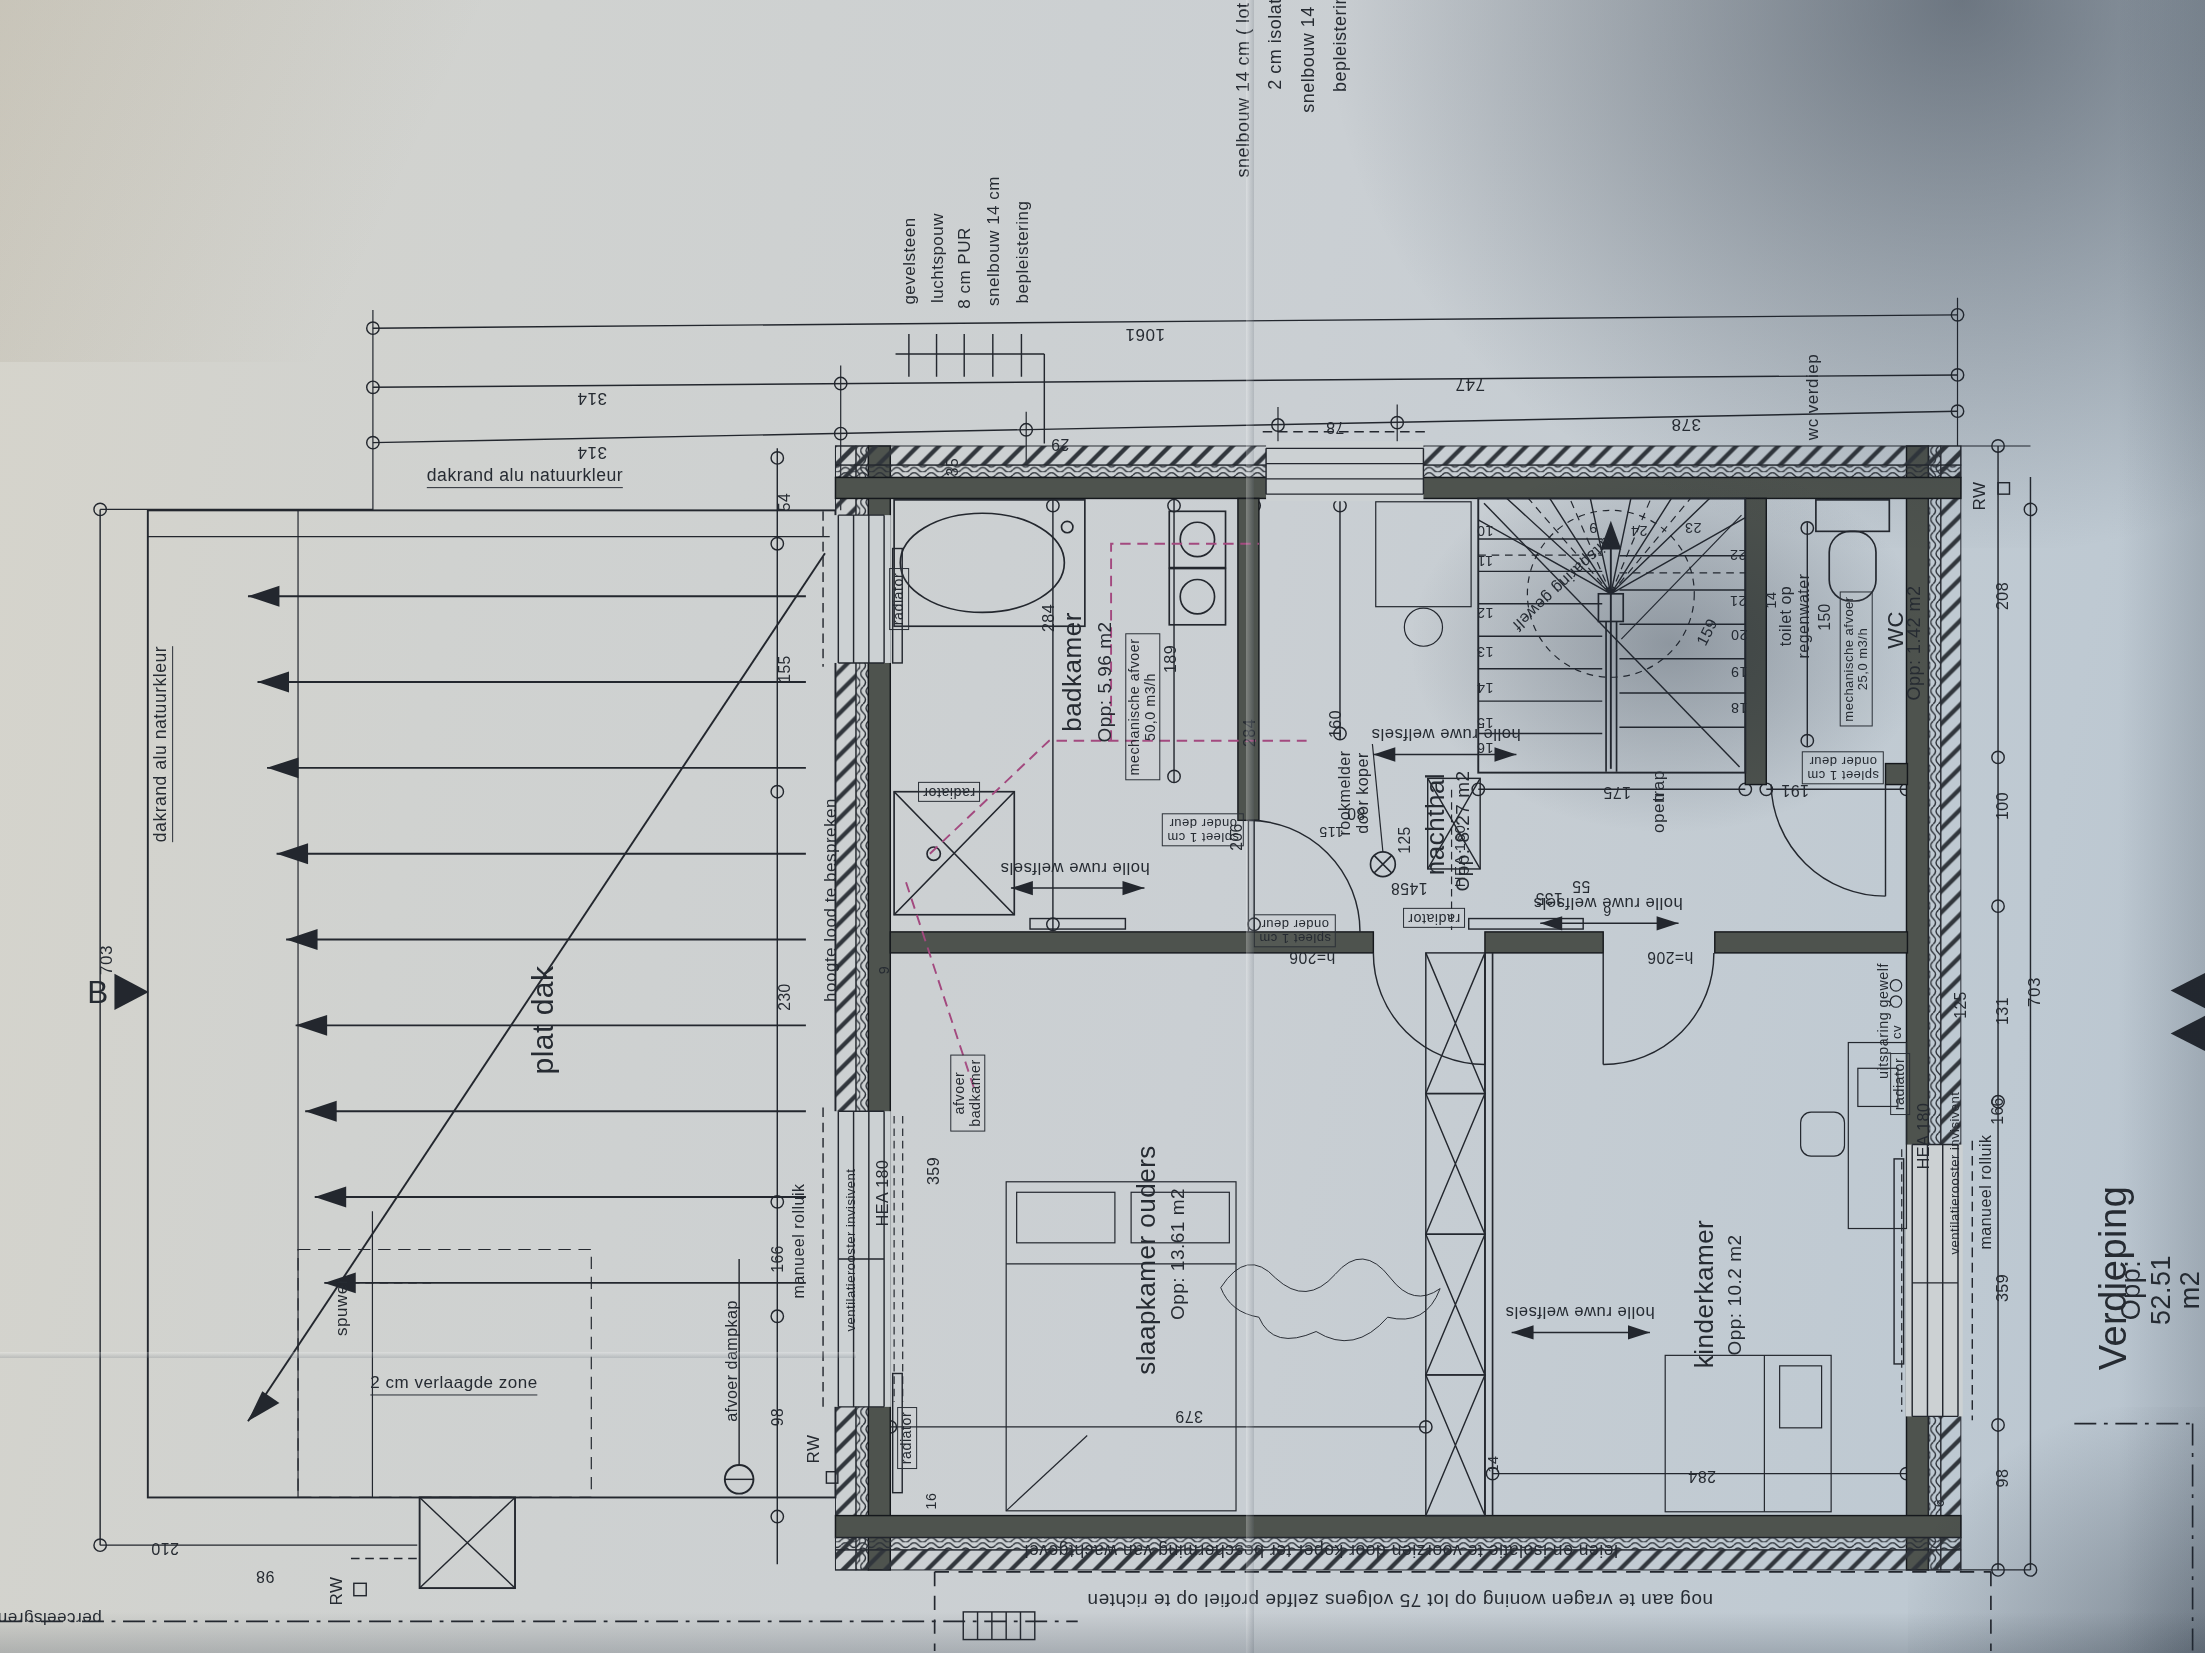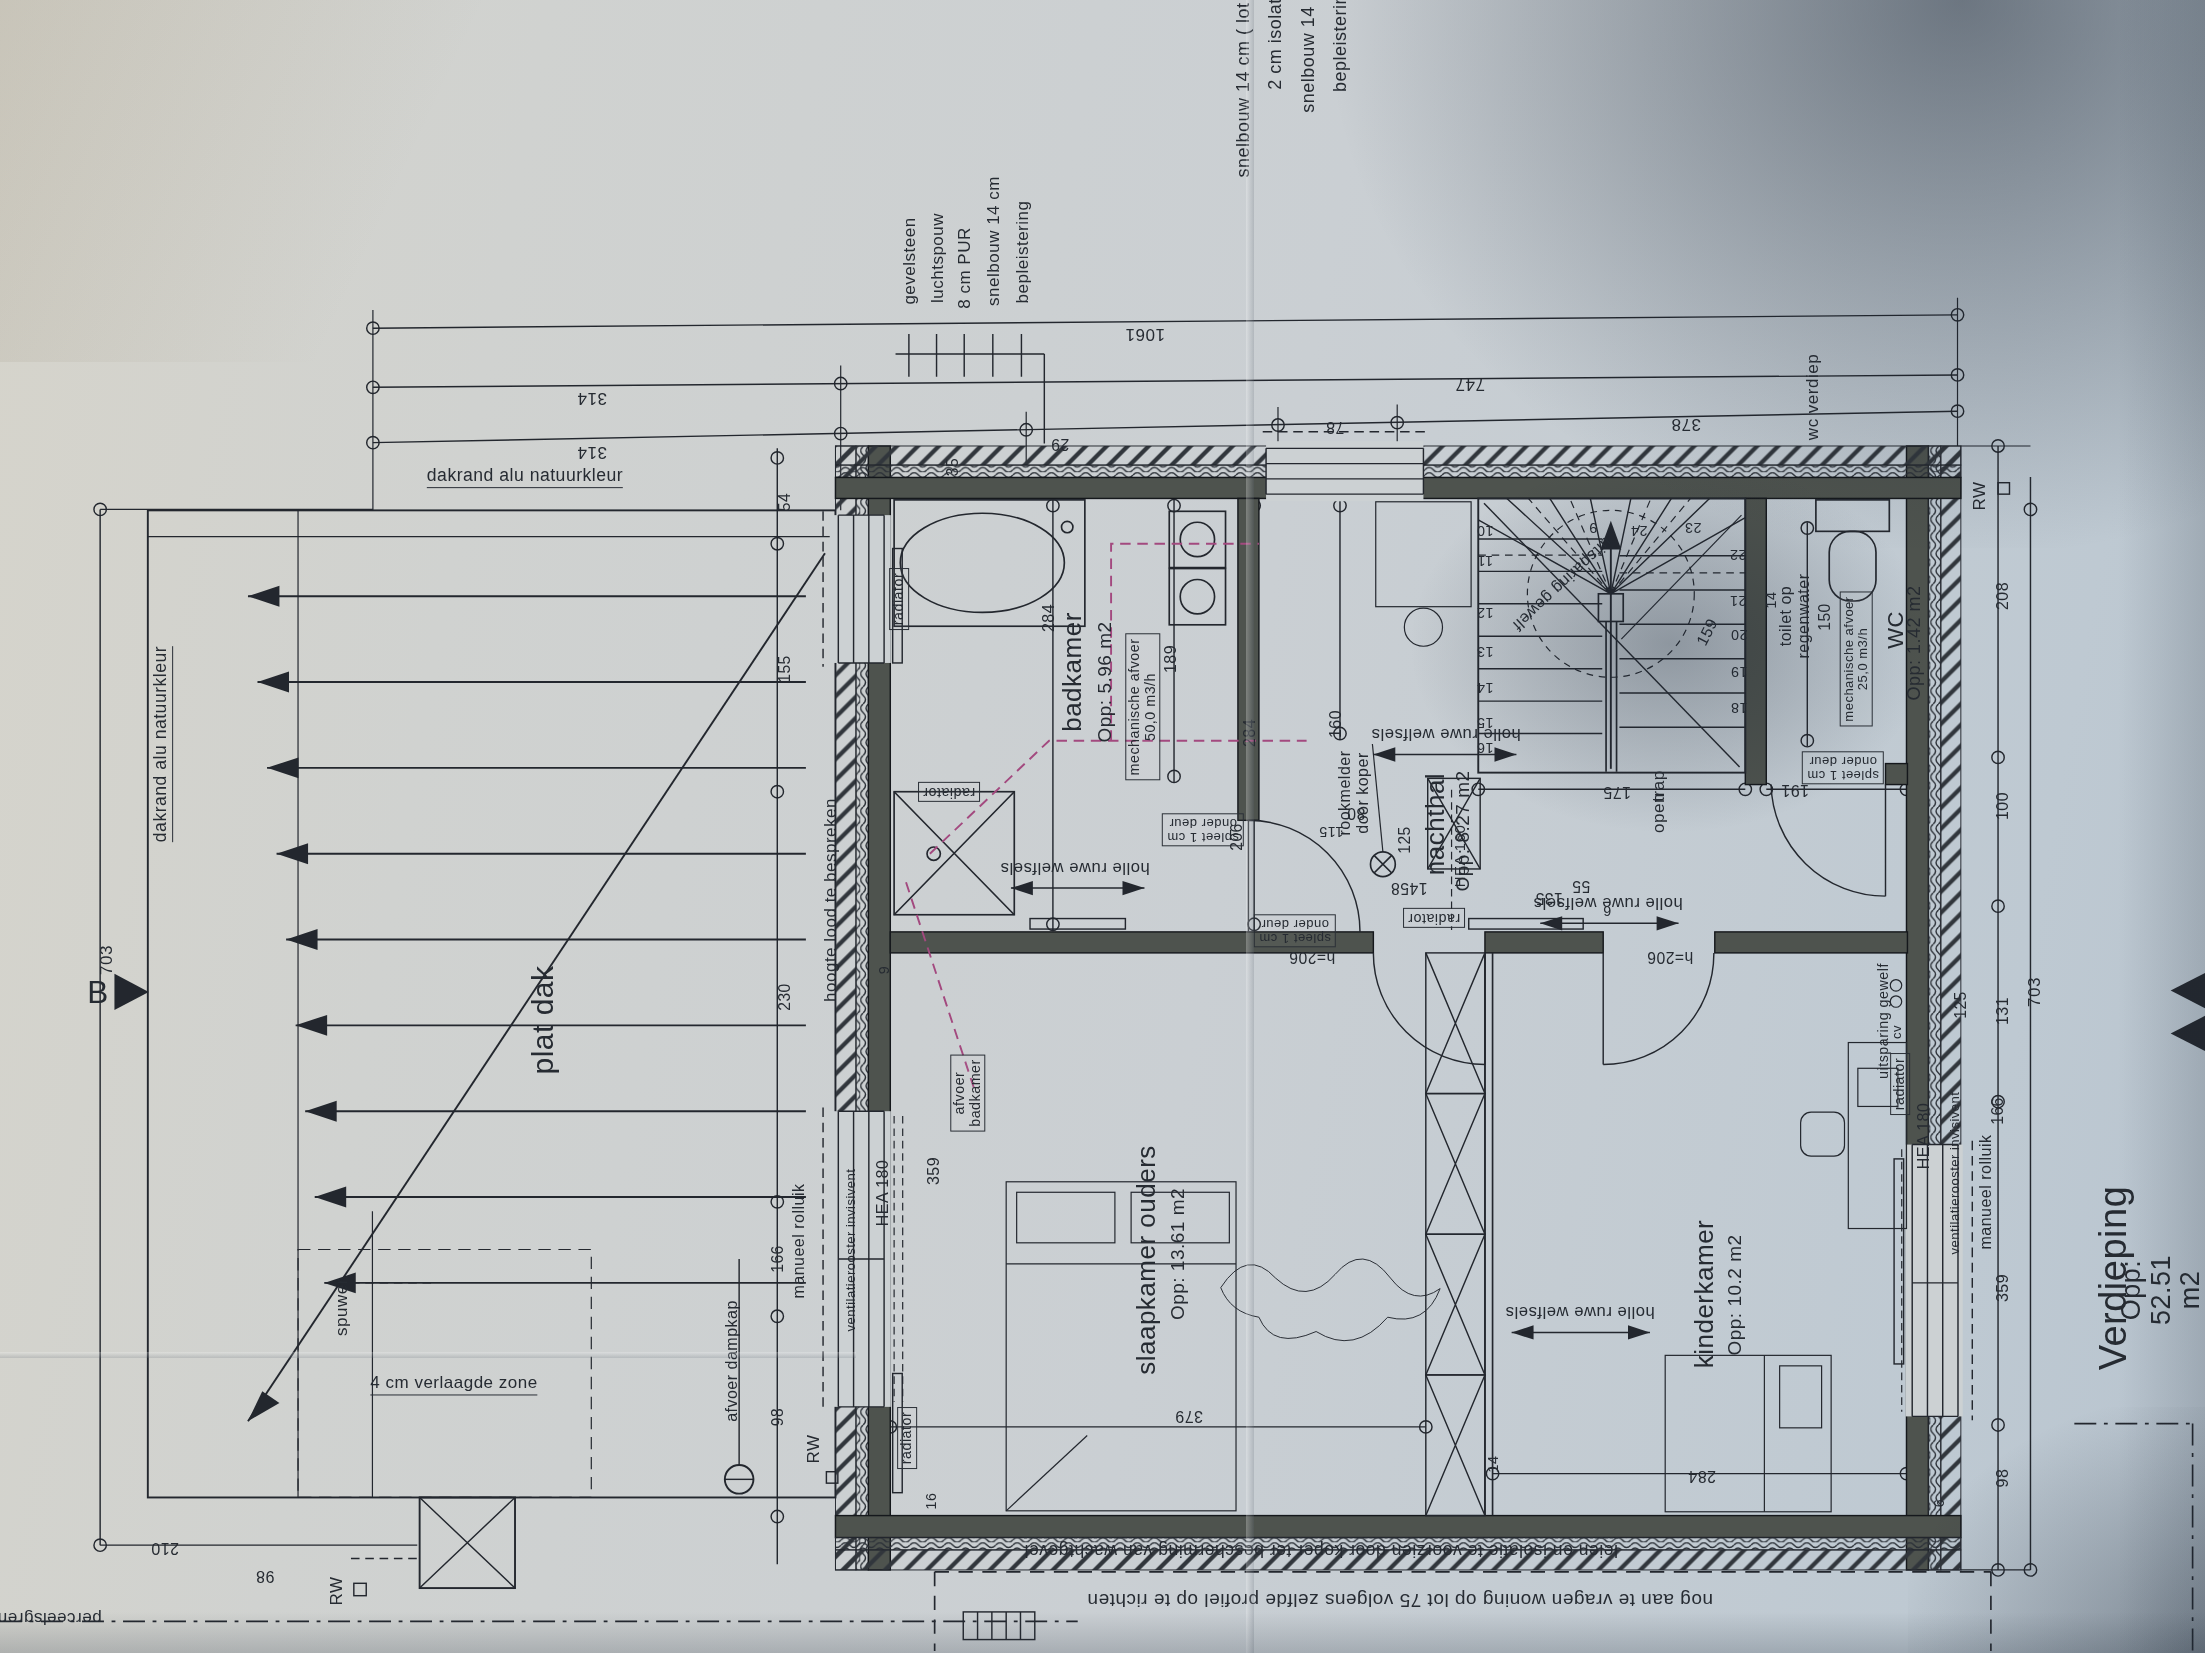--- a/index.html
+++ b/index.html
@@ -373,21 +373,21 @@
       <span class="lbl" style="left: 1813px; top: 397px; font-size: 17px; transform: translate(-50%, -50%) rotate(-90deg);">wc verdiep</span>
       <span class="lbl" style="left: 107px; top: 960px; font-size: 17px; transform: translate(-50%, -50%) rotate(-90deg);">703</span>
       <span class="lbl" style="left: 785px; top: 502px; font-size: 15.7px; transform: translate(-50%, -50%) rotate(-90deg);">54</span>
       <span class="lbl" style="left: 785px; top: 669px; font-size: 15.7px; transform: translate(-50%, -50%) rotate(-90deg);">155</span>
       <span class="lbl" style="left: 785px; top: 997px; font-size: 15.7px; transform: translate(-50%, -50%) rotate(-90deg);">230</span>
       <span class="lbl" style="left: 778px; top: 1259px; font-size: 15.7px; transform: translate(-50%, -50%) rotate(-90deg);">166</span>
       <span class="lbl" style="left: 778px; top: 1417px; font-size: 15.7px; transform: translate(-50%, -50%) rotate(-90deg);">98</span>
       <span class="lbl ul" style="left: 525px; top: 477px; font-size: 17.6px; transform: translate(-50%, -50%) rotate(0deg);">dakrand alu natuurkleur</span>
       <span class="lbl ul" style="left: 162px; top: 744px; font-size: 17.6px; transform: translate(-50%, -50%) rotate(-90deg);">dakrand alu natuurkleur</span>
       <span class="lbl" style="left: 542px; top: 1020px; font-size: 30px; transform: translate(-50%, -50%) rotate(-90deg);">plat dak</span>
-      <span class="lbl ul" style="left: 454px; top: 1385px; font-size: 17px; transform: translate(-50%, -50%) rotate(0deg);">4 cm verlaagde zone</span>
+      <span class="lbl ul" style="left: 454px; top: 1385px; font-size: 17px; transform: translate(-50%, -50%) rotate(0deg);">2 cm verlaagde zone</span>
       <span class="lbl" style="left: 342px; top: 1307px; font-size: 17px; transform: translate(-50%, -50%) rotate(-90deg);">spuwer</span>
       <span class="lbl" style="left: 165px; top: 1548px; font-size: 16px; transform: translate(-50%, -50%) rotate(180deg);">210</span>
       <span class="lbl" style="left: 265px; top: 1576px; font-size: 16px; transform: translate(-50%, -50%) rotate(180deg);">98</span>
       <span class="lbl" style="left: 337px; top: 1591px; font-size: 17px; transform: translate(-50%, -50%) rotate(-90deg);">RW</span>
       <span class="lbl" style="left: 814px; top: 1449px; font-size: 17px; transform: translate(-50%, -50%) rotate(-90deg);">RW</span>
       <span class="lbl" style="left: 1980px; top: 496px; font-size: 17px; transform: translate(-50%, -50%) rotate(-90deg);">RW</span>
       <span class="lbl" style="left: 831px; top: 900px; font-size: 17px; transform: translate(-50%, -50%) rotate(-90deg);">hoogte lood te bespreken</span>
       <span class="lbl" style="left: 732px; top: 1361px; font-size: 16px; transform: translate(-50%, -50%) rotate(-90deg);">afvoer dampkap</span>
       <span class="lbl" style="left: 799px; top: 1241px; font-size: 16px; transform: translate(-50%, -50%) rotate(-90deg);">manueel rolluik</span>
       <span class="lbl" style="left: 851px; top: 1250px; font-size: 13px; transform: translate(-50%, -50%) rotate(-90deg);">ventilatierooster invisivent</span>

